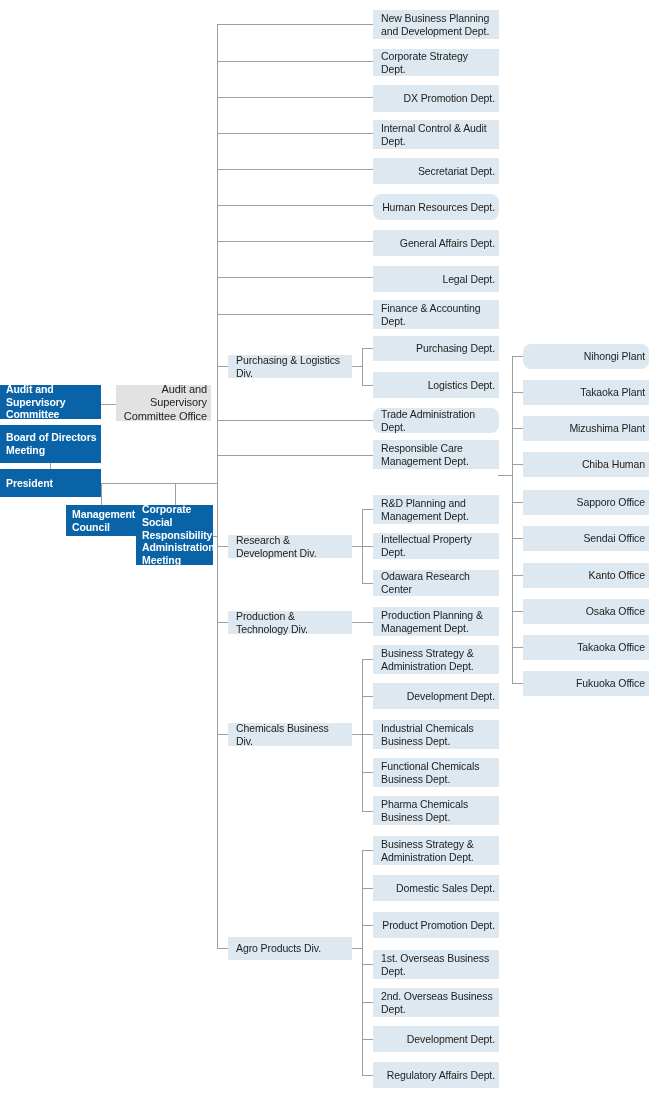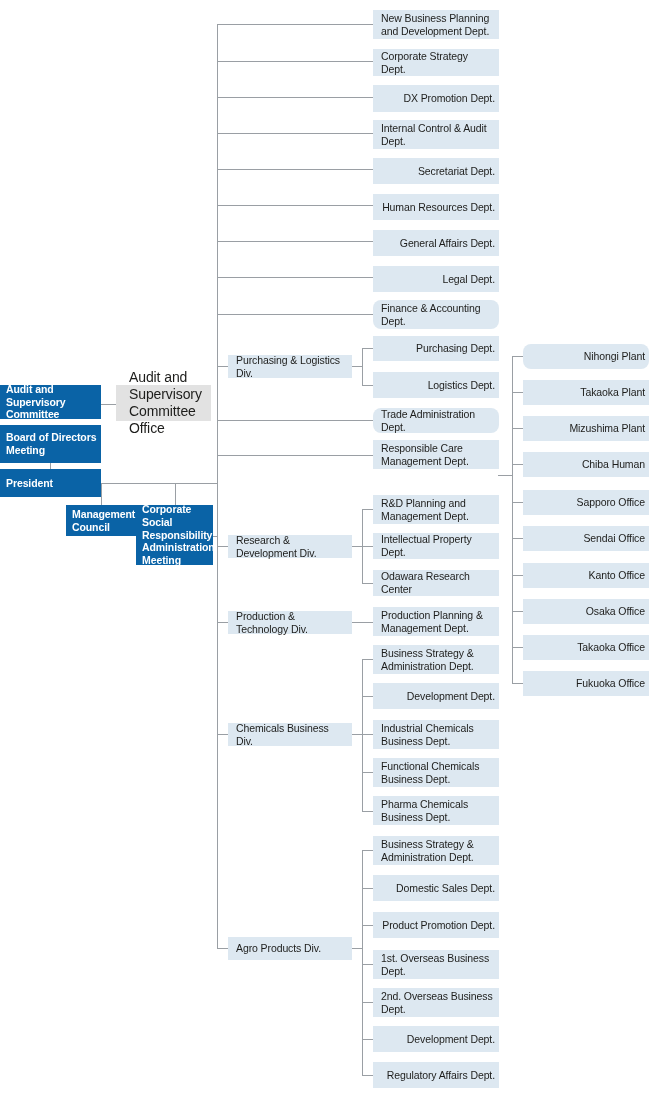--- a/index.html
+++ b/index.html
@@ -44,23 +44,24 @@
     background:#0a63a6;
     color:#ffffff;
     font-weight:bold;
     font-size:10.5px;
     padding-left:6px;
     padding-right:4px;
   }
   .grey{
     background:#e2e2e2;
     color:#1d1d1b;
-    font-size:14px;
-    padding-left:13px;
+    font-size:11px;
+    padding-left:7px;
     padding-right:4px;
+    text-align:right;
   }
   
   .ln{
     position:absolute;
     background:#9a9fa4;
   }
   .hl{height:1px;}
   .vl{width:1px;}
 </style>
 </head>
@@ -171,30 +172,30 @@
   </div>
   <div class="box lite" style="left:373px;top:85px;width:126px;height:27px;">
     <span class="txt">DX Promotion Dept.</span>
   </div>
   <div class="box lite" style="left:373px;top:120px;width:126px;height:29px;">
     <span class="txt">Internal Control &amp; Audit Dept.</span>
   </div>
   <div class="box lite" style="left:373px;top:158px;width:126px;height:26px;">
     <span class="txt">Secretariat Dept.</span>
   </div>
-  <div class="box lite" style="left:373px;top:194px;width:126px;height:26px;">
+  <div class="box lite" style="left:373px;top:194px;width:126px;height:26px;border-radius:8px;">
     <span class="txt">Human Resources Dept.</span>
   </div>
   <div class="box lite" style="left:373px;top:230px;width:126px;height:26px;">
     <span class="txt">General Affairs Dept.</span>
   </div>
   <div class="box lite" style="left:373px;top:266px;width:126px;height:26px;">
     <span class="txt">Legal Dept.</span>
   </div>
-  <div class="box lite" style="left:373px;top:300px;width:126px;height:29px;border-radius:8px;">
+  <div class="box lite" style="left:373px;top:300px;width:126px;height:29px;">
     <span class="txt">Finance &amp; Accounting Dept.</span>
   </div>
 
   <div class="box div-box" style="left:228px;top:355px;width:124px;height:23px;">
     <span class="txt">Purchasing &amp; Logistics Div.</span>
   </div>
   <div class="box lite" style="left:373px;top:336px;width:126px;height:25px;">
     <span class="txt">Purchasing Dept.</span>
   </div>
   <div class="box lite" style="left:373px;top:372px;width:126px;height:26px;">

